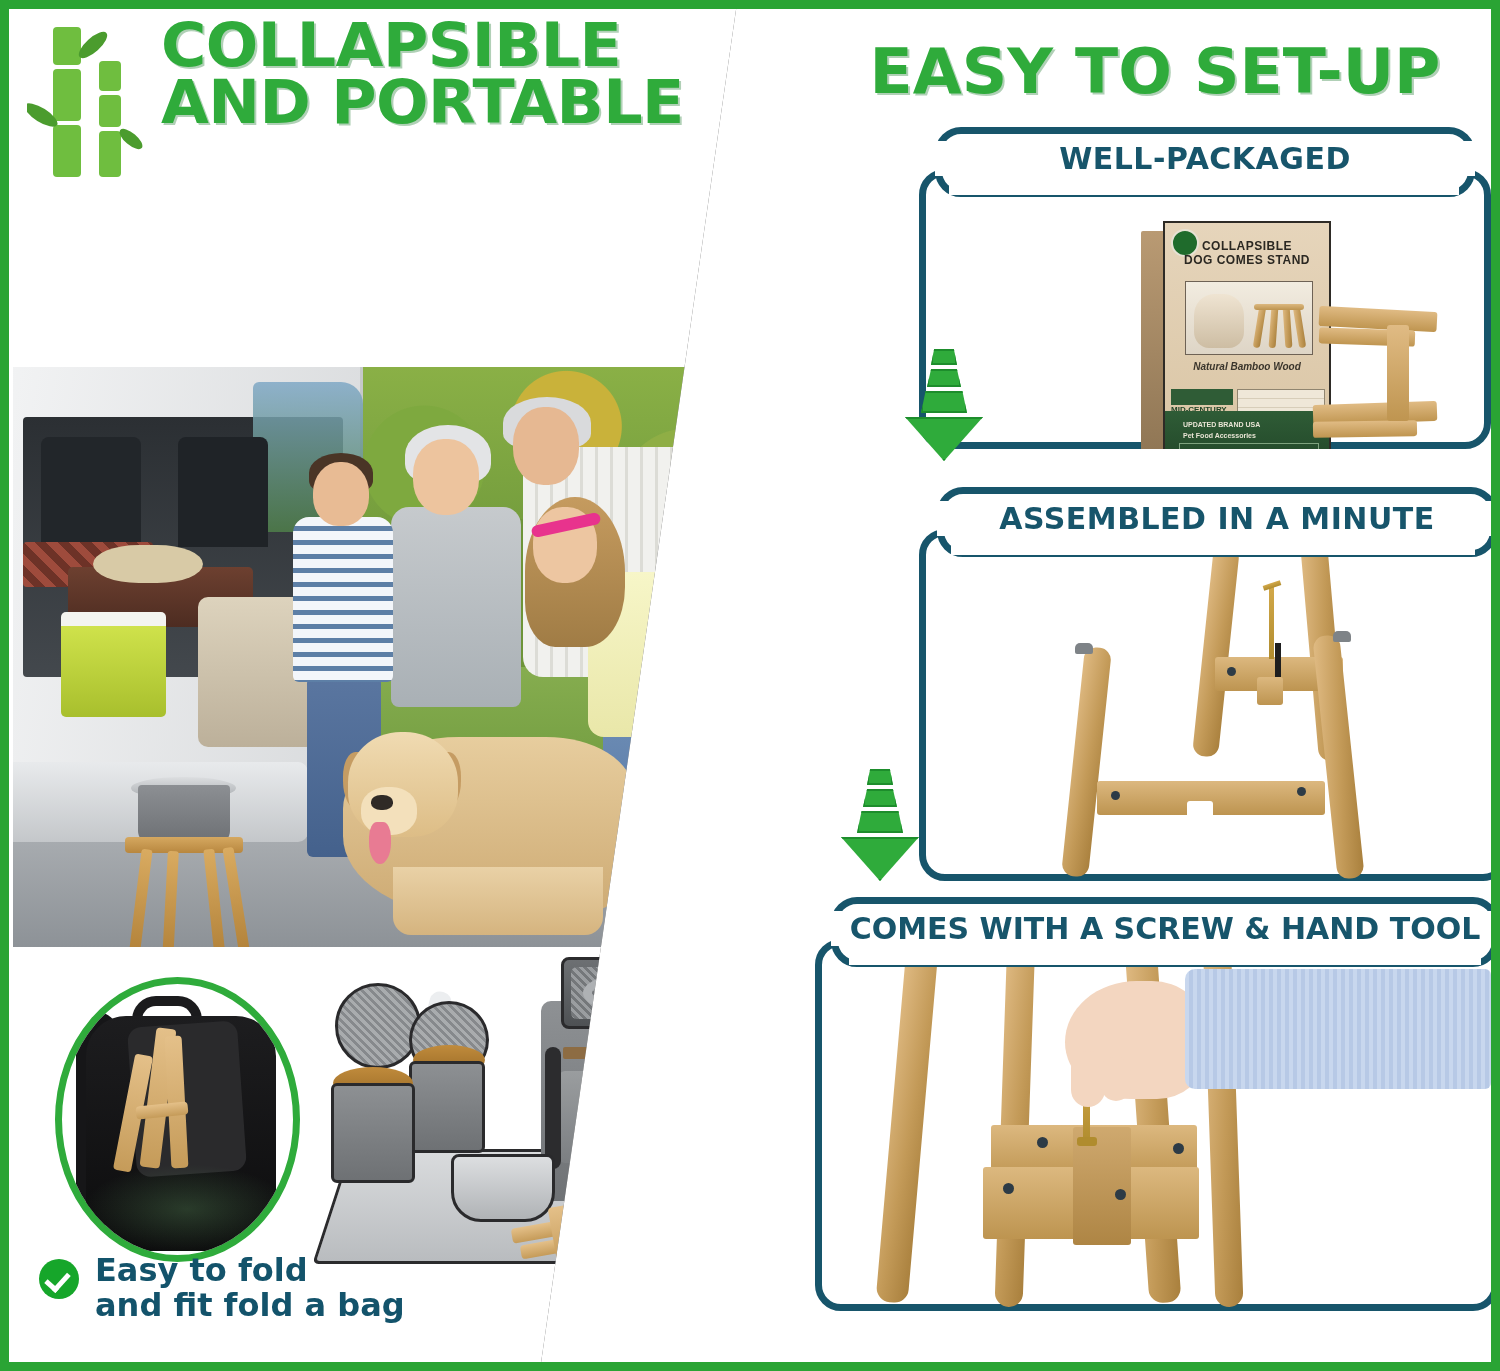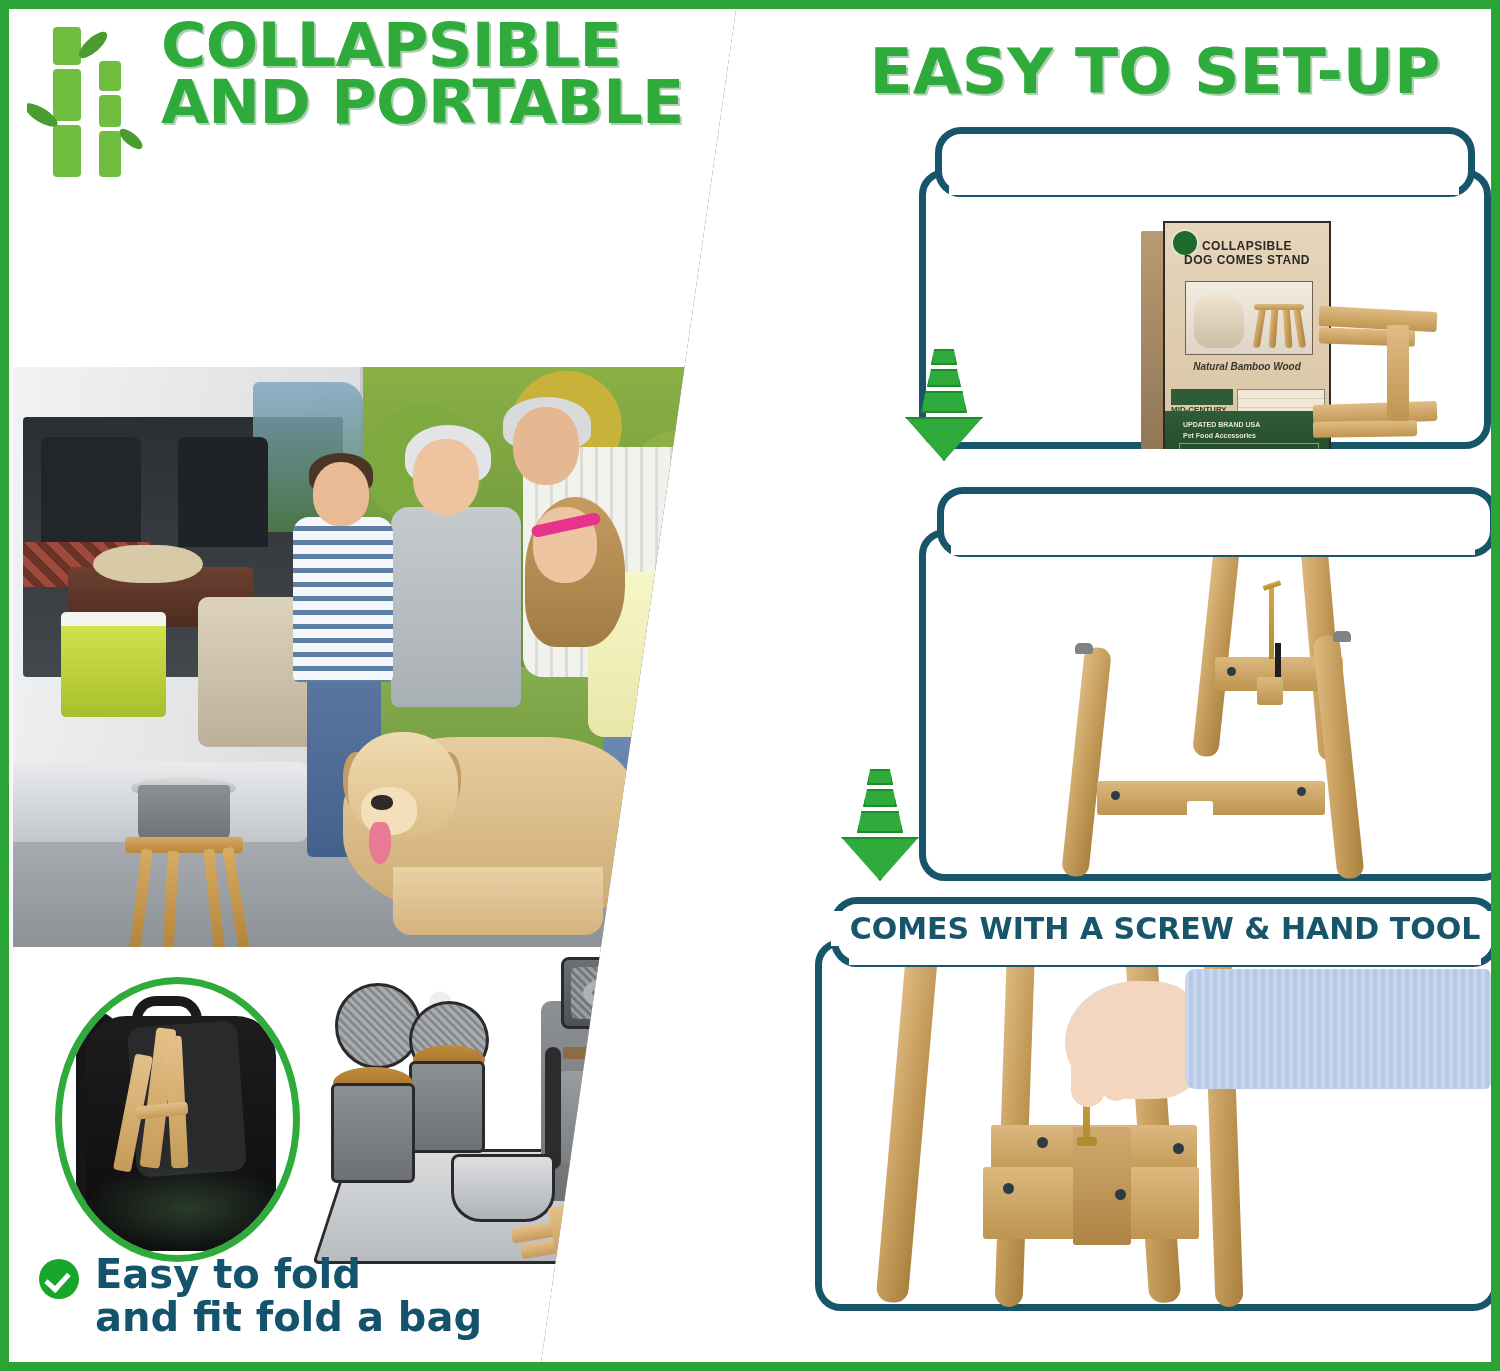--- a/index.html
+++ b/index.html
@@ -243,21 +243,21 @@
   .collaps-bowl { position:absolute; left: 138px; top: 205px; width: 104px; height: 68px;
             background: linear-gradient(#dcdee0, #b0b3b6); border-radius: 8px 8px 30px 30px;
             border: 3px solid #2a2a2c; }
   .folded-stand { position:absolute; left: 200px; top: 250px; width: 180px; height: 70px;
             transform: rotate(-10deg); }
 
   #fold-caption { position: absolute; left: 30px; top: 1244px; width: 620px; display:flex; }
   #fold-caption .check-circle { width: 40px; height: 40px; margin-top: 6px; }
   #fold-caption .cap-text {
     font-family: "DejaVu Sans", sans-serif;
-    font-weight: bold; font-size: 40px; line-height: 1.08;
+    font-weight: bold; font-size: 32px; line-height: 1.08;
     color: #13536b;
   }
 
   
   #divider {
     position: absolute; top: -20px; left: 600px;
     width: 300px; height: 1420px;
     transform: skewX(-8.2deg);
     transform-origin: top left;
     pointer-events: none;
@@ -536,20 +536,21 @@
     <div class="white-wedge"></div>
   </div>
 
   <div id="right-panel">
 
     <div id="right-title">EASY TO SET-UP</div>
 
     <div class="label-band" style="left:126px; top:118px; width:540px; height:70px;"></div>
     <div class="step-frame" style="left:110px; top:160px; width:572px; height:280px;"></div>
     <div class="label-cover" style="left:140px; top:170px; width:510px; height:16px;"></div>
+    <div class="step-label" style="left:126px; top:132px; width:540px; font-size:30px; letter-spacing:.5px;">WELL-PACKAGED</div>
 
     <div style="position:absolute; left:110px; top:160px; width:572px; height:280px; overflow:hidden;">
 
       <div class="pkg">
         <div class="pkg-side"></div>
         <div class="pkg-face">
           <div class="pkg-badge"></div>
           <div class="pkg-t pkg-t1">COLLAPSIBLE</div>
           <div class="pkg-t pkg-t2">DOG COMES STAND</div>
           <div class="pkg-img">
@@ -594,20 +595,21 @@
     <div class="arrow-down" style="left:96px; top:340px;">
       <div class="seg s1"></div>
       <div class="seg s2"></div>
       <div class="seg s3"></div>
       <div class="head"></div>
     </div>
 
     <div class="label-band" style="left:128px; top:478px; width:560px; height:70px;"></div>
     <div class="step-frame" style="left:110px; top:520px; width:590px; height:352px;"></div>
     <div class="label-cover" style="left:142px; top:530px; width:524px; height:16px;"></div>
+    <div class="step-label" style="left:128px; top:492px; width:560px; font-size:30px; letter-spacing:.5px;">ASSEMBLED IN A MINUTE</div>
 
     <div style="position:absolute; left:110px; top:520px; width:590px; height:352px; overflow:hidden;">
       <div class="legs-art" style="left:0; top:0; width:590px; height:352px;">
 
         <div class="bamb-leg" style="left:284px; top:16px; width:26px; height:212px; transform:rotate(6deg); border-radius:12px;"></div>
         <div class="foot-cap" style="left:286px; top:12px;"></div>
         <div class="bamb-leg" style="left:390px; top:0px; width:27px; height:232px; transform:rotate(-5deg); border-radius:12px;"></div>
         <div class="bamb-rail" style="left:296px; top:128px; width:128px; height:34px;"></div>
         <div class="bamb-rail" style="left:338px; top:148px; width:26px; height:28px;"></div>
         <div class="screw-dot" style="left:308px; top:138px;"></div>

